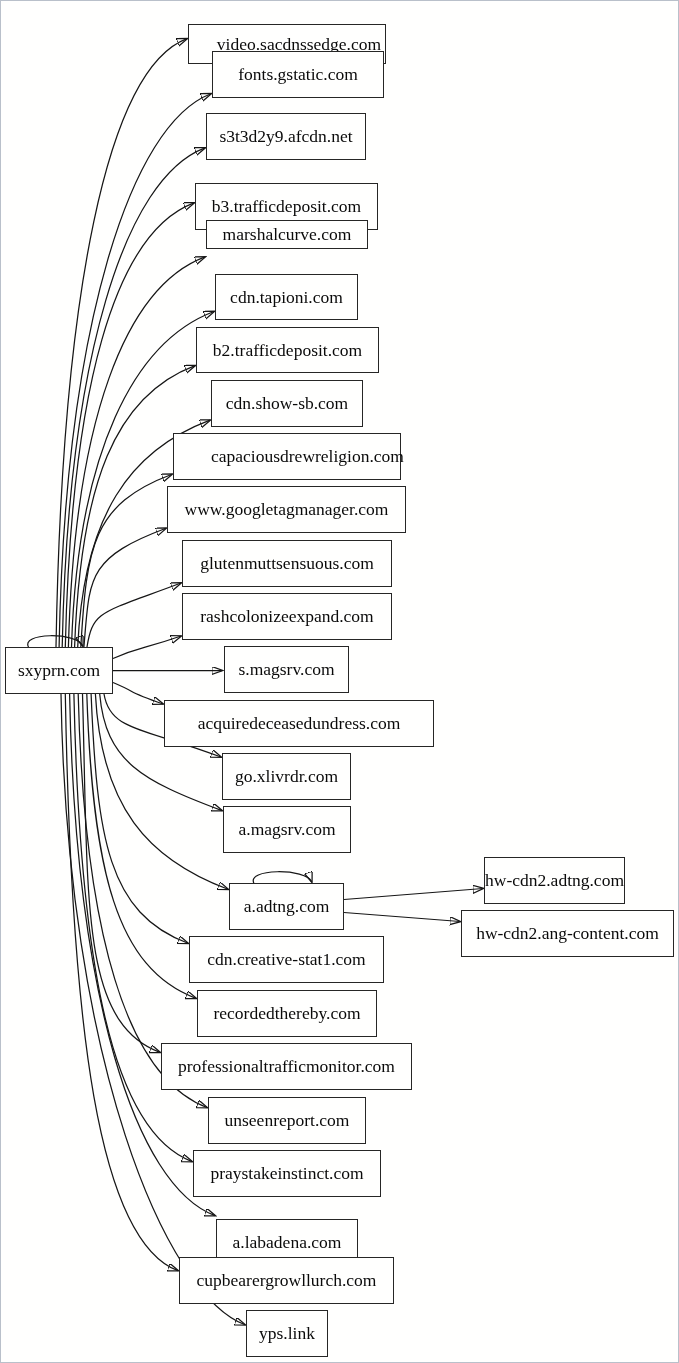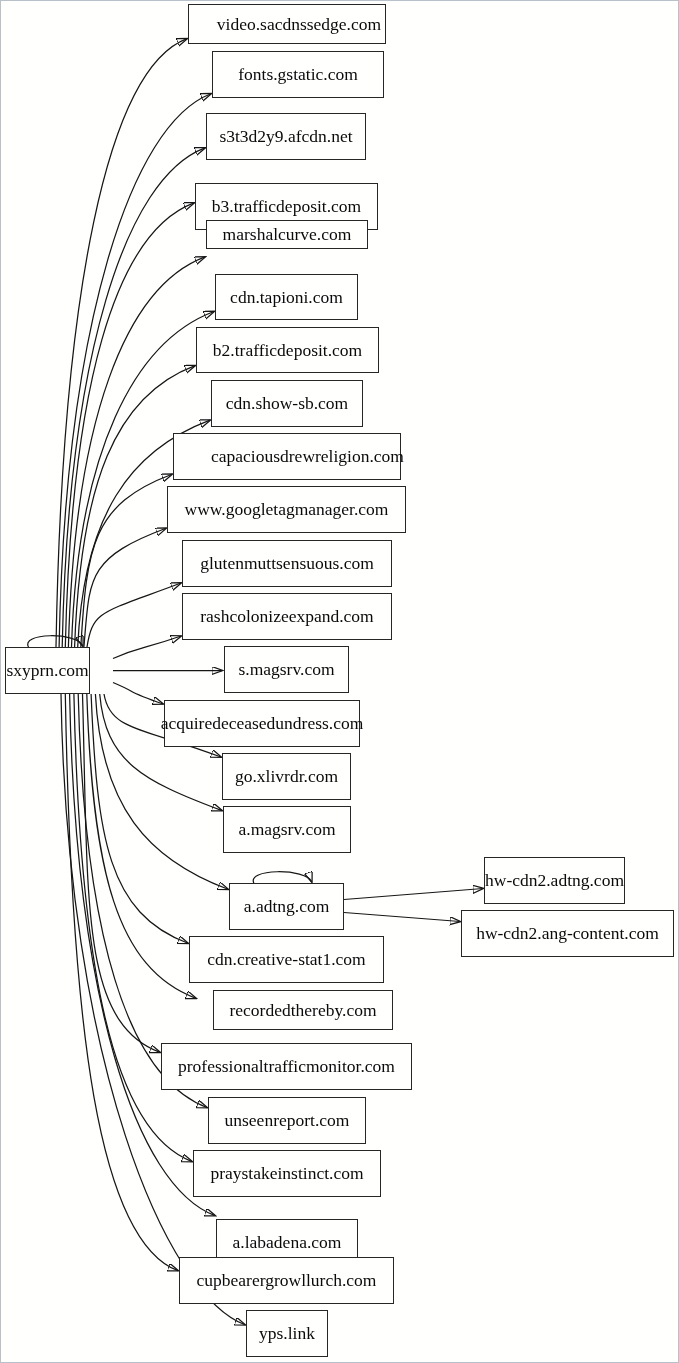--- a/index.html
+++ b/index.html
@@ -57,24 +57,24 @@
       <path d="M 77.2 693 C 83.2 932.8299999999999, 126 1076.5, 206 1106.5" marker-end="url(#arrow)"></path>
       <path d="M 72.9 693 C 78.9 964.1848, 111 1130.56, 191 1160.56" marker-end="url(#arrow)"></path>
       <path d="M 68.6 693 C 74.6 995.5395999999998, 134 1184.62, 214 1214.62" marker-end="url(#arrow)"></path>
       <path d="M 64.30000000000001 693 C 70.30000000000001 1027.4859999999999, 97 1239.7, 177 1269.7" marker-end="url(#arrow)"></path>
       <path d="M 60 693 C 66 1058.8408, 164 1293.76, 244 1323.76" marker-end="url(#arrow)"></path>
       <path d="M 253.3 883 C 243.3 867, 305.8 867, 310.8 881" marker-end="url(#arrow)"></path>
       <path d="M 343 898.5 L 482 887.5" marker-end="url(#arrow)"></path>
       <path d="M 343 911.5 L 459 920.5" marker-end="url(#arrow)"></path>
     </svg>
   <div id="nodes">
-      <div class="node" style="left: 4px; top: 646px; width: 85px; height: 47px;">
+      <div class="node" style="left: 4px; top: 646px; width: 108px; height: 47px;">
         <span>sxyprn.com</span>
       </div>
-      <div class="node" style="left: 187px; top: 3px; width: 198px; height: 40px; padding-left: 24px;">
+      <div class="node" style="left: 187px; top: 23px; width: 198px; height: 40px; padding-left: 24px;">
         <span>video.sacdnssedge.com</span>
       </div>
       <div class="node" style="left: 211px; top: 43px; width: 172px; height: 47px; margin-top: 7px;">
         <span>fonts.gstatic.com</span>
       </div>
       <div class="node" style="left: 205px; top: 112px; width: 160px; height: 47px;">
         <span>s3t3d2y9.afcdn.net</span>
       </div>
       <div class="node" style="left: 194px; top: 182px; width: 183px; height: 47px;">
         <span>b3.trafficdeposit.com</span>
@@ -99,36 +99,36 @@
       </div>
       <div class="node" style="left: 181px; top: 539px; width: 210px; height: 47px;">
         <span>glutenmuttsensuous.com</span>
       </div>
       <div class="node" style="left: 181px; top: 592px; width: 210px; height: 47px;">
         <span>rashcolonizeexpand.com</span>
       </div>
       <div class="node" style="left: 223px; top: 645px; width: 125px; height: 47px;">
         <span>s.magsrv.com</span>
       </div>
-      <div class="node" style="left: 163px; top: 699px; width: 196px; height: 47px;">
+      <div class="node" style="left: 163px; top: 699px; width: 270px; height: 47px;">
         <span>acquiredeceasedundress.com</span>
       </div>
       <div class="node" style="left: 221px; top: 752px; width: 129px; height: 47px;">
         <span>go.xlivrdr.com</span>
       </div>
       <div class="node" style="left: 222px; top: 805px; width: 128px; height: 47px;">
         <span>a.magsrv.com</span>
       </div>
       <div class="node" style="left: 228px; top: 882px; width: 115px; height: 47px;">
         <span>a.adtng.com</span>
       </div>
       <div class="node" style="left: 188px; top: 935px; width: 195px; height: 47px;">
         <span>cdn.creative-stat1.com</span>
       </div>
-      <div class="node" style="left: 212px; top: 989px; width: 180px; height: 40px; text-align: center;">
+      <div class="node" style="left: 196px; top: 989px; width: 180px; height: 47px; text-align: center;">
         <span>recordedthereby.com</span>
       </div>
       <div class="node" style="left: 160px; top: 1042px; width: 251px; height: 47px;">
         <span>professionaltrafficmonitor.com</span>
       </div>
       <div class="node" style="left: 207px; top: 1096px; width: 158px; height: 47px;">
         <span>unseenreport.com</span>
       </div>
       <div class="node" style="left: 192px; top: 1149px; width: 188px; height: 47px;">
         <span>praystakeinstinct.com</span>

